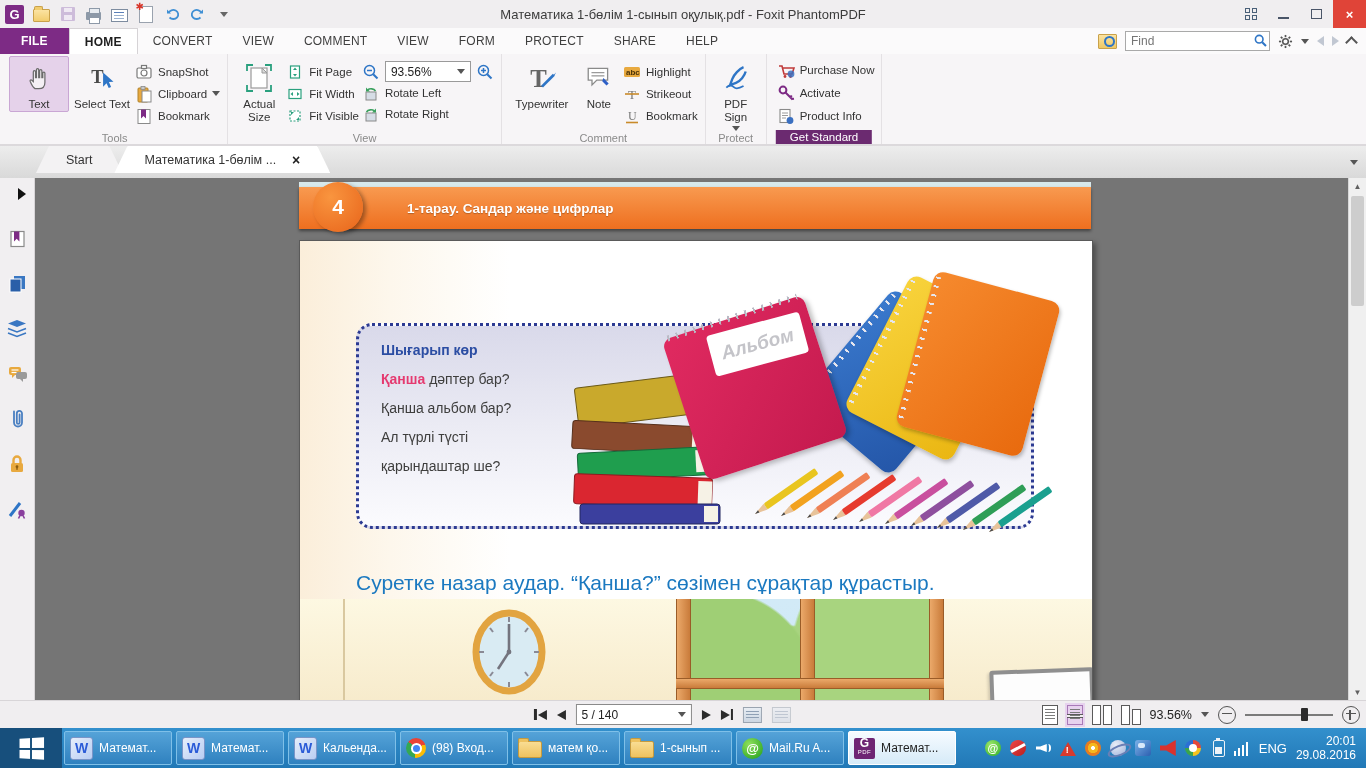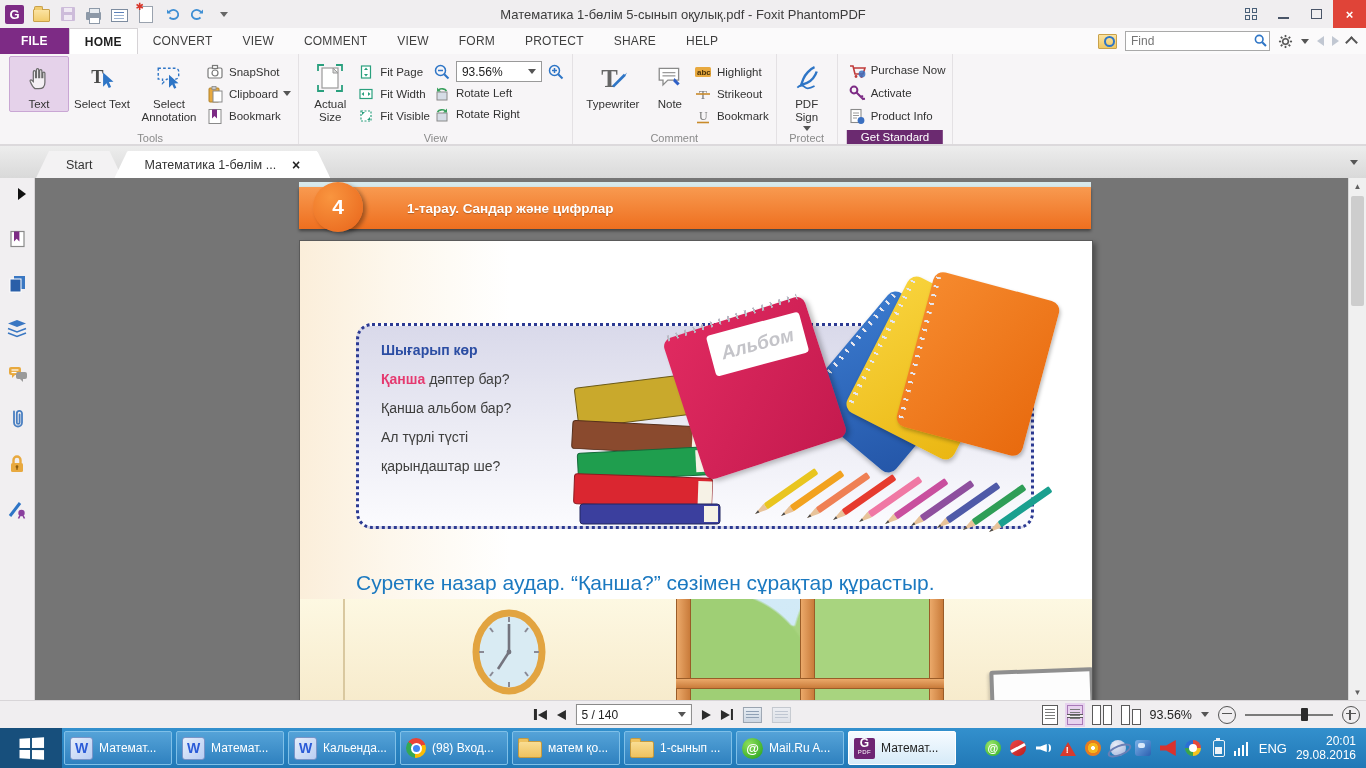--- a/index.html
+++ b/index.html
@@ -60,21 +60,21 @@
   .bigbtn.selected{background:#e5d2ea;border-color:#c9a6d4}
   .smallcol{display:flex;flex-direction:column;gap:5px;padding-top:7px}
   .smallbtn{display:flex;align-items:center;gap:5px;font-size:11.5px;color:#333;white-space:nowrap;height:17px}
   .viewright{display:flex;flex-direction:column;gap:4px;padding-top:7px}
   .vrow{display:flex;align-items:center;gap:5px;font-size:11.5px;color:#333;white-space:nowrap;height:17px}
   .zoombox{width:74px;height:19px;background:#fff;border:1px solid #9a9a9a;display:flex;align-items:center;justify-content:space-between;padding:0 5px;font-size:12px;color:#222}
   .getstd{position:absolute;bottom:0;left:50%;transform:translateX(-50%);background:#6b2a70;color:#fff;font-size:11.5px;padding:1px 14px;white-space:nowrap}
   .ticon{width:18px;height:18px;flex:0 0 auto}
 
   
-  #doctabbar{position:absolute;left:0;top:146px;width:1366px;height:32px;background:linear-gradient(#ededed,#d9d9d9);display:flex;align-items:flex-end;padding-left:36px;box-sizing:border-box}
+  #doctabbar{position:absolute;left:0;top:146px;width:1366px;height:32px;background:linear-gradient(#ededed,#d9d9d9);display:flex;padding-left:36px;box-sizing:border-box}
   .dtab{height:27px;display:flex;align-items:center;padding:0 30px;font-size:12.5px;color:#333;background:#f3f2f3;clip-path:polygon(13px 0,calc(100% - 13px) 0,100% 100%,0 100%);margin-right:-8px}
   .dtab.active{background:#fff;z-index:2;box-shadow:0 -1px 2px rgba(0,0,0,.15)}
   .closeico{margin-left:16px;color:#222;font-size:14px;line-height:10px}
   .closeico::before{content:"×";font-weight:bold}
   .tabcaret{margin-left:auto;align-self:center;margin-right:8px}
 
   
   #main{position:absolute;left:0;top:178px;width:1366px;height:522px;display:flex}
   #sidebar{width:35px;background:#f1eff1;border-right:1px solid #d8d5d8;display:flex;flex-direction:column;align-items:center;padding-top:5px;box-sizing:border-box;gap:23px}
   .sbico{width:22px;height:22px;display:flex;align-items:center;justify-content:center}
@@ -222,21 +222,21 @@
     <span class="qico">
       <svg width="16" height="16" viewBox="0 0 16 16">
           <path d="M11.5 7a5 4.5 0 1 0 -1 4.5" fill="none" stroke="#3f8fd4" stroke-width="1.8"></path>
           <path d="M13 3.5v4h-4z" fill="#3f8fd4"></path>
         </svg>
     </span>
     <span class="qico">
         <span class="caret-d" style="border-top-color:#666"></span>
       </span>
   </div>
-  <div class="titletext">Математика 1-бөлім 5-сынып оқулық.pdf - Foxit PhantomPDF</div>
+  <div class="titletext">Математика 1-бөлім 1-сынып оқулық.pdf - Foxit PhantomPDF</div>
   <div class="winctrls">
     <span class="wbtn">
         <span class="grid4">
           <b></b>
           <b></b>
           <b></b>
           <b></b>
         </span>
       </span>
     <span class="wbtn">
@@ -302,29 +302,20 @@
         <span>Text</span>
       </div>
       <div class="bigbtn">
         <span class="bicon">
           <svg width="26" height="26" viewBox="0 0 24 24">
               <text x="2" y="17" font-size="17" font-family="Liberation Serif" font-weight="bold" fill="#4a4a4a">T</text>
               <path d="M13 7v13l3.2-3.2 2 4.4 2.2-1-2-4.4 4.2-.3z" fill="#2e75c6"></path>
             </svg>
         </span>
         <span>Select Text</span>
-      </div>
-      <div class="bigbtn" style="width:66px">
-        <span class="bicon">
-          <svg width="28" height="26" viewBox="0 0 26 24">
-              <path d="M3 3h16a3 3 0 0 1 3 3v4a3 3 0 0 1-3 3h-8l-4 4v-4H3z" fill="none" stroke="#2e75c6" stroke-width="1.3" stroke-dasharray="2.5 2"></path>
-              <path d="M13 9v12l3-3 1.8 4 2-1-1.8-4 3.8-.2z" fill="#2e75c6"></path>
-            </svg>
-        </span>
-        <span>Select Annotation</span>
       </div>
       <div class="smallcol">
         <div class="smallbtn">
           <svg class="ticon" viewBox="0 0 18 18">
               <rect x="2" y="5" width="14" height="10" rx="1.5" fill="#fff" stroke="#7a7a7a" stroke-width="1.2"></rect>
               <rect x="6.5" y="2.5" width="5" height="3" fill="#fff" stroke="#7a7a7a" stroke-width="1.2"></rect>
               <circle cx="9" cy="10" r="3" fill="none" stroke="#7a7a7a" stroke-width="1.2"></circle>
             </svg>
           <span>SnapShot</span>
         </div>

